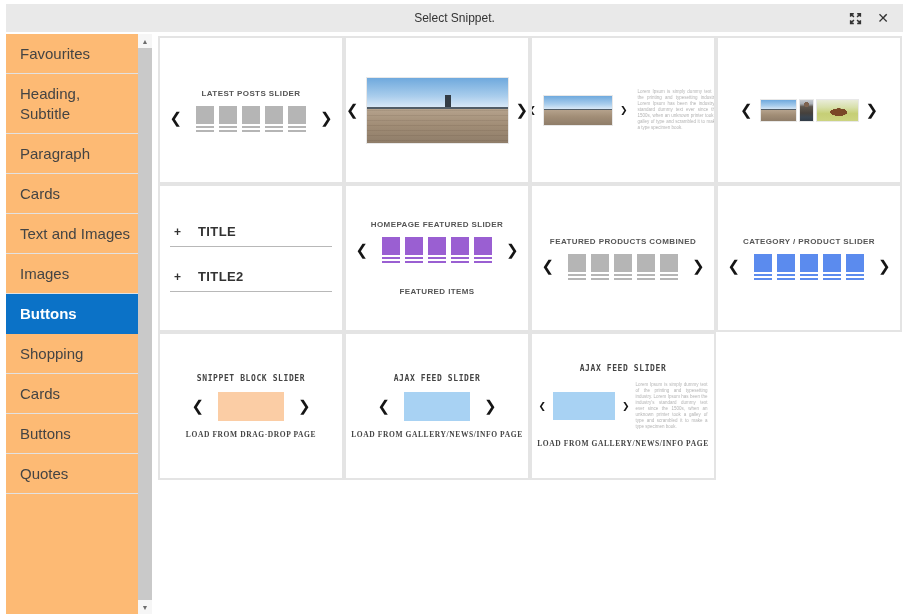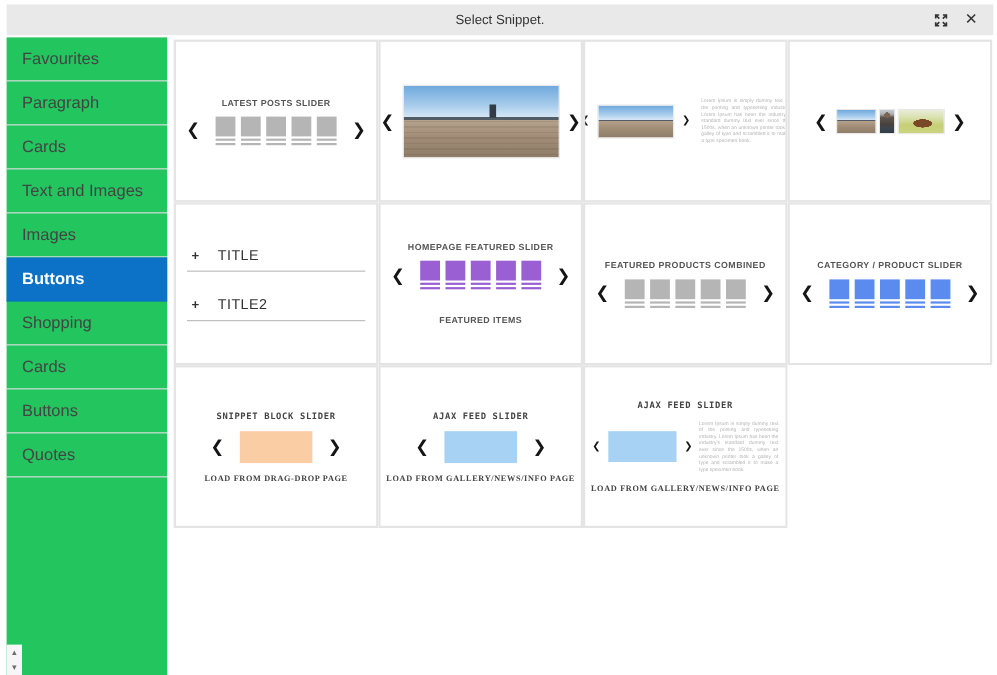--- a/index.html
+++ b/index.html
@@ -8,21 +8,21 @@
 
   
   .hdr { position:absolute; left:6px; top:4px; width:897px; height:28px; background:#e9e9e9; }
   .hdr-title { position:absolute; left:0; right:0; top:0; height:28px; line-height:28px; text-align:center; font-size:12px; color:#333; }
   .hdr-icons { position:absolute; right:12px; top:0; height:28px; display:flex; align-items:center; gap:12px; }
   .icon-btn { width:16px; height:16px; display:flex; align-items:center; justify-content:center; cursor:pointer; color:#333; }
   .icon-btn svg { display:block; }
   .close-x { font-size:14px; font-weight:bold; color:#333; font-family:"DejaVu Sans",sans-serif; }
 
   
-  .sidebar { position:absolute; left:6px; top:34px; width:146px; height:580px; display:flex; background:#22c55e;flex-direction:column; }
+  .sidebar { position:absolute; left:6px; top:34px; width:146px; height:580px; display:flex; background:#fdba74; }
   .side-list { flex:1; }
   .side-item { padding:10px 6px 9px 14px; font-size:15px; color:#444; border-bottom:1px solid #e2e2e2; line-height:20px; cursor:pointer; }
   .side-item.selected { background:#0b72c7; color:#fff; font-weight:bold; border-bottom-color:#0b72c7; }
   .side-scroll { width:14px; background:#f6f6f6; display:flex; flex-direction:column; align-items:center; }
   .scroll-arrow { width:14px; height:14px; display:flex; align-items:center; justify-content:center; font-size:7px; color:#6d6d6d; cursor:pointer; }
   .scroll-thumb { flex:1; width:14px; background:#c9c9c9; cursor:pointer; }
 
   
   .grid { position:absolute; left:158px; top:36px; width:744px; display:grid; grid-template-columns:repeat(4,186px); grid-auto-rows:148px; }
   .cell { background:#fff; border:2px solid #e4e4e4; display:flex; flex-direction:column; align-items:center; justify-content:center; cursor:pointer; position:relative; overflow:hidden; }
@@ -59,21 +59,21 @@
   .cow { background:radial-gradient(ellipse 30% 26% at 53% 58%, #7a4827 0 68%, transparent 70%),
       linear-gradient(to bottom,#e9ecd9 0%,#d8e0ab 35%,#c6cf76 65%,#ccd480 100%); }
 
   .lorem { font-size:4.5px; line-height:6px; color:#b3b3b3; text-align:justify; }
 
   
   .accordion { width:162px; }
   .acc-row { display:flex; align-items:baseline; gap:17px; border-bottom:1px solid #b8b8b8; padding:0 0 7px 4px; }
   .acc-row + .acc-row { margin-top:22px; }
   .acc-plus { font-size:12px; font-weight:bold; color:#333; }
-  .acc-label { font-size:13px; font-weight:normal; letter-spacing:0.4px; color:#333; }
+  .acc-label { font-size:13px; font-weight:bold; letter-spacing:0.4px; color:#333; }
   .orange-rect { width:66px; height:29px; background:#fbcda5; }
   .bluefeed-rect { width:66px; height:29px; background:#a8d2f3; }
   .bluefeed-rect.tall { width:62px; height:28px; }
 </style>
 </head>
 <body>
 
 <div class="stage">
 
   <div class="hdr">
@@ -87,20 +87,21 @@
           <path d="M9.7 9.7 L13.2 13.2 M13.2 9.8 V13.2 H9.8"></path>
         </svg>
       </div>
       <div class="icon-btn close-x">✕</div>
     </div>
   </div>
 
   <div class="sidebar">
     <div class="side-list">
       <div class="side-item">Favourites</div>
+      <div class="side-item">Heading, Subtitle</div>
       <div class="side-item">Paragraph</div>
       <div class="side-item">Cards</div>
       <div class="side-item">Text and Images</div>
       <div class="side-item">Images</div>
       <div class="side-item selected">Buttons</div>
       <div class="side-item">Shopping</div>
       <div class="side-item">Cards</div>
       <div class="side-item">Buttons</div>
       <div class="side-item">Quotes</div>
     </div>

